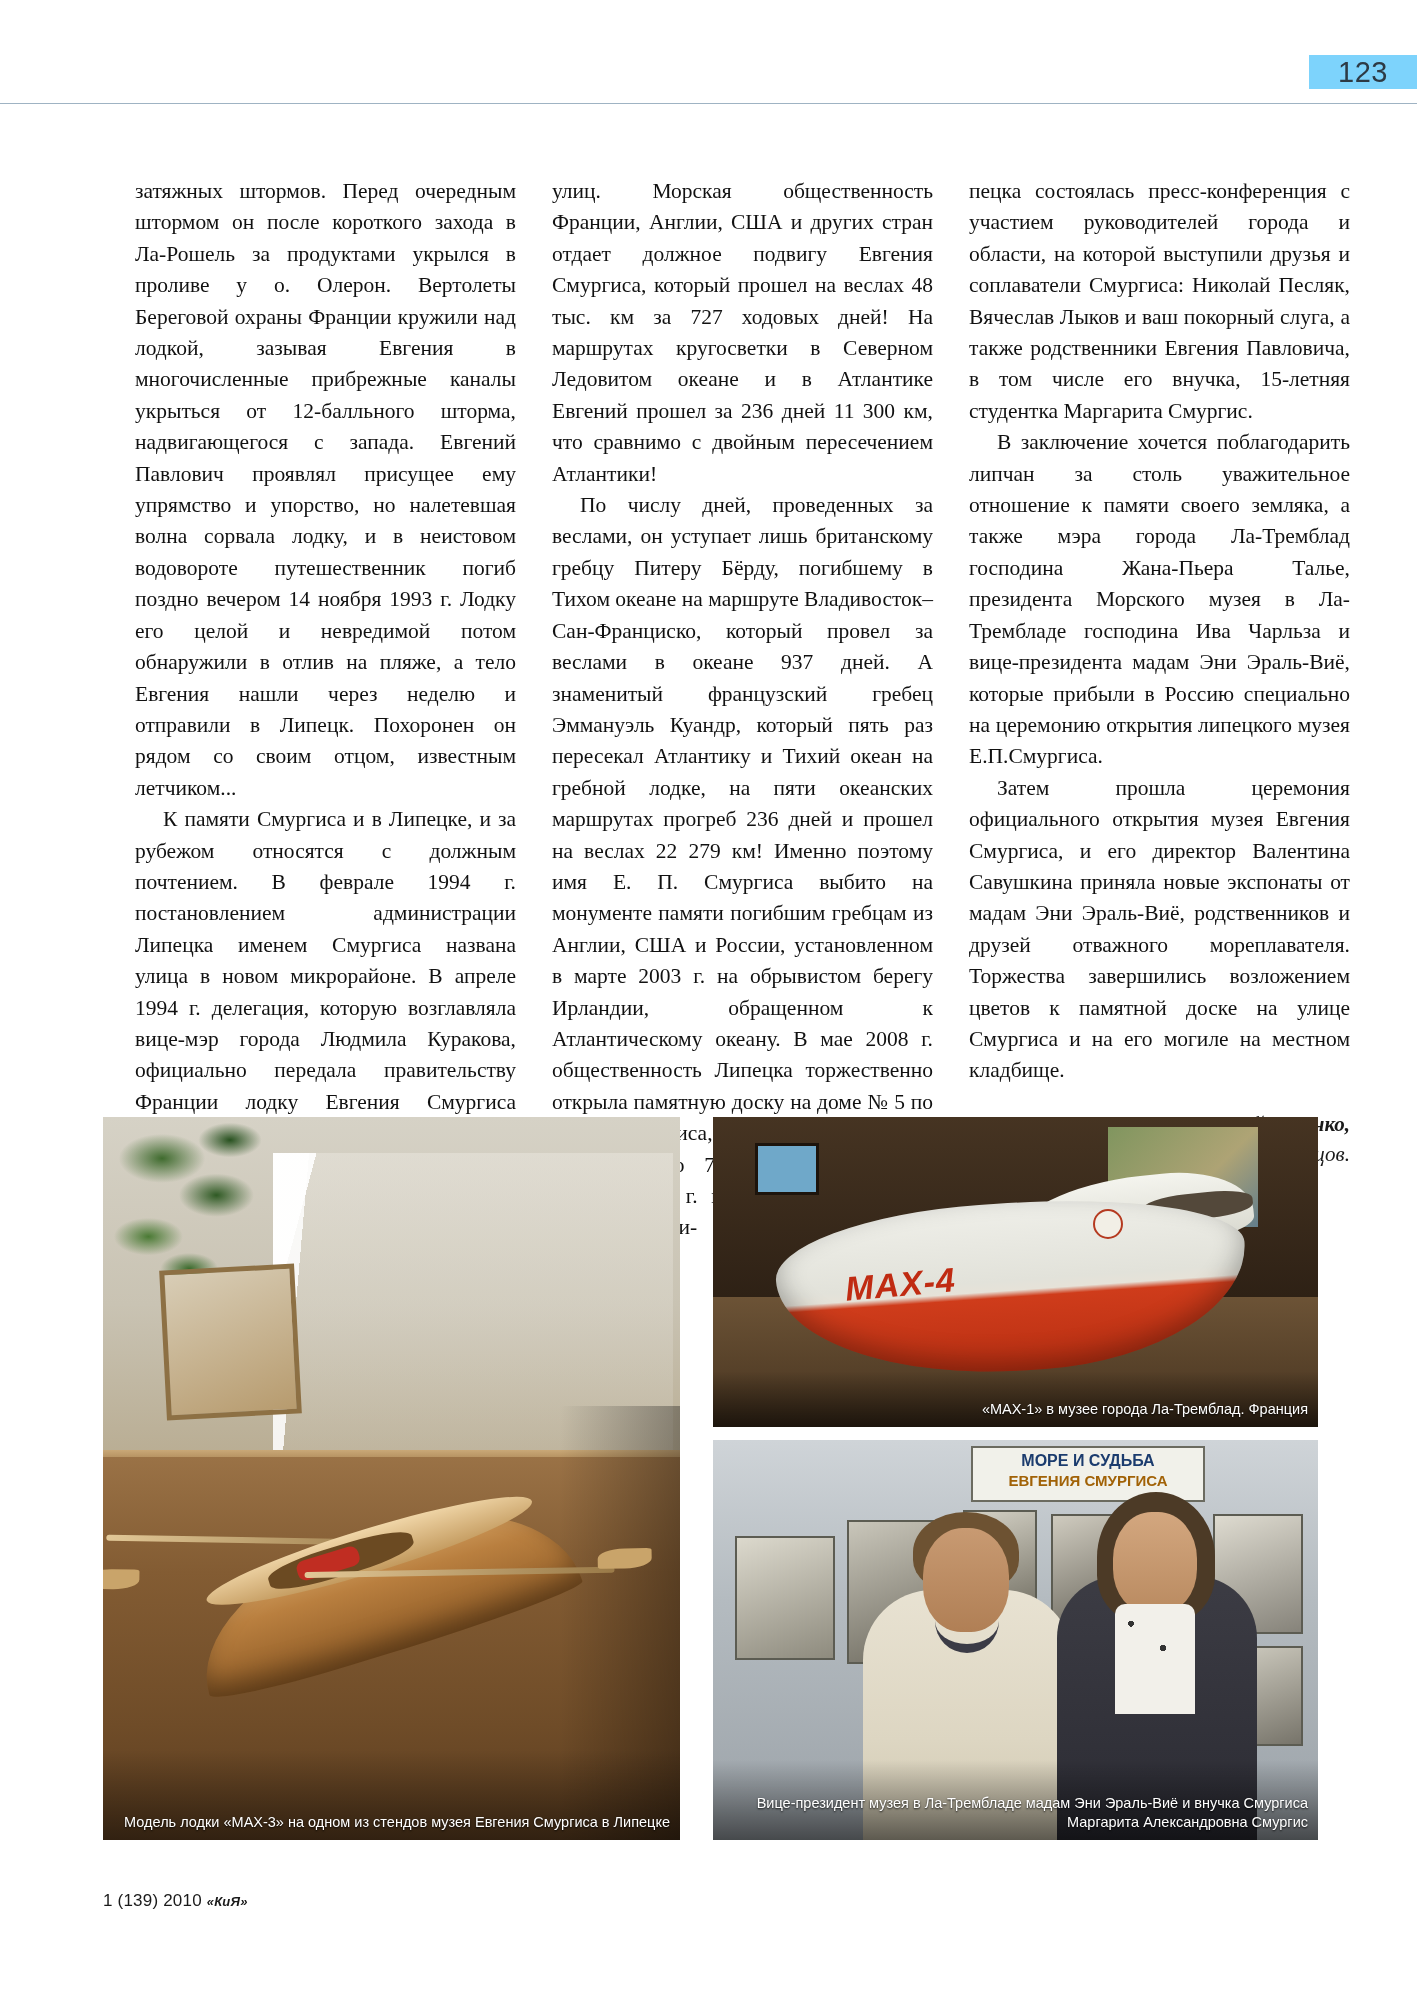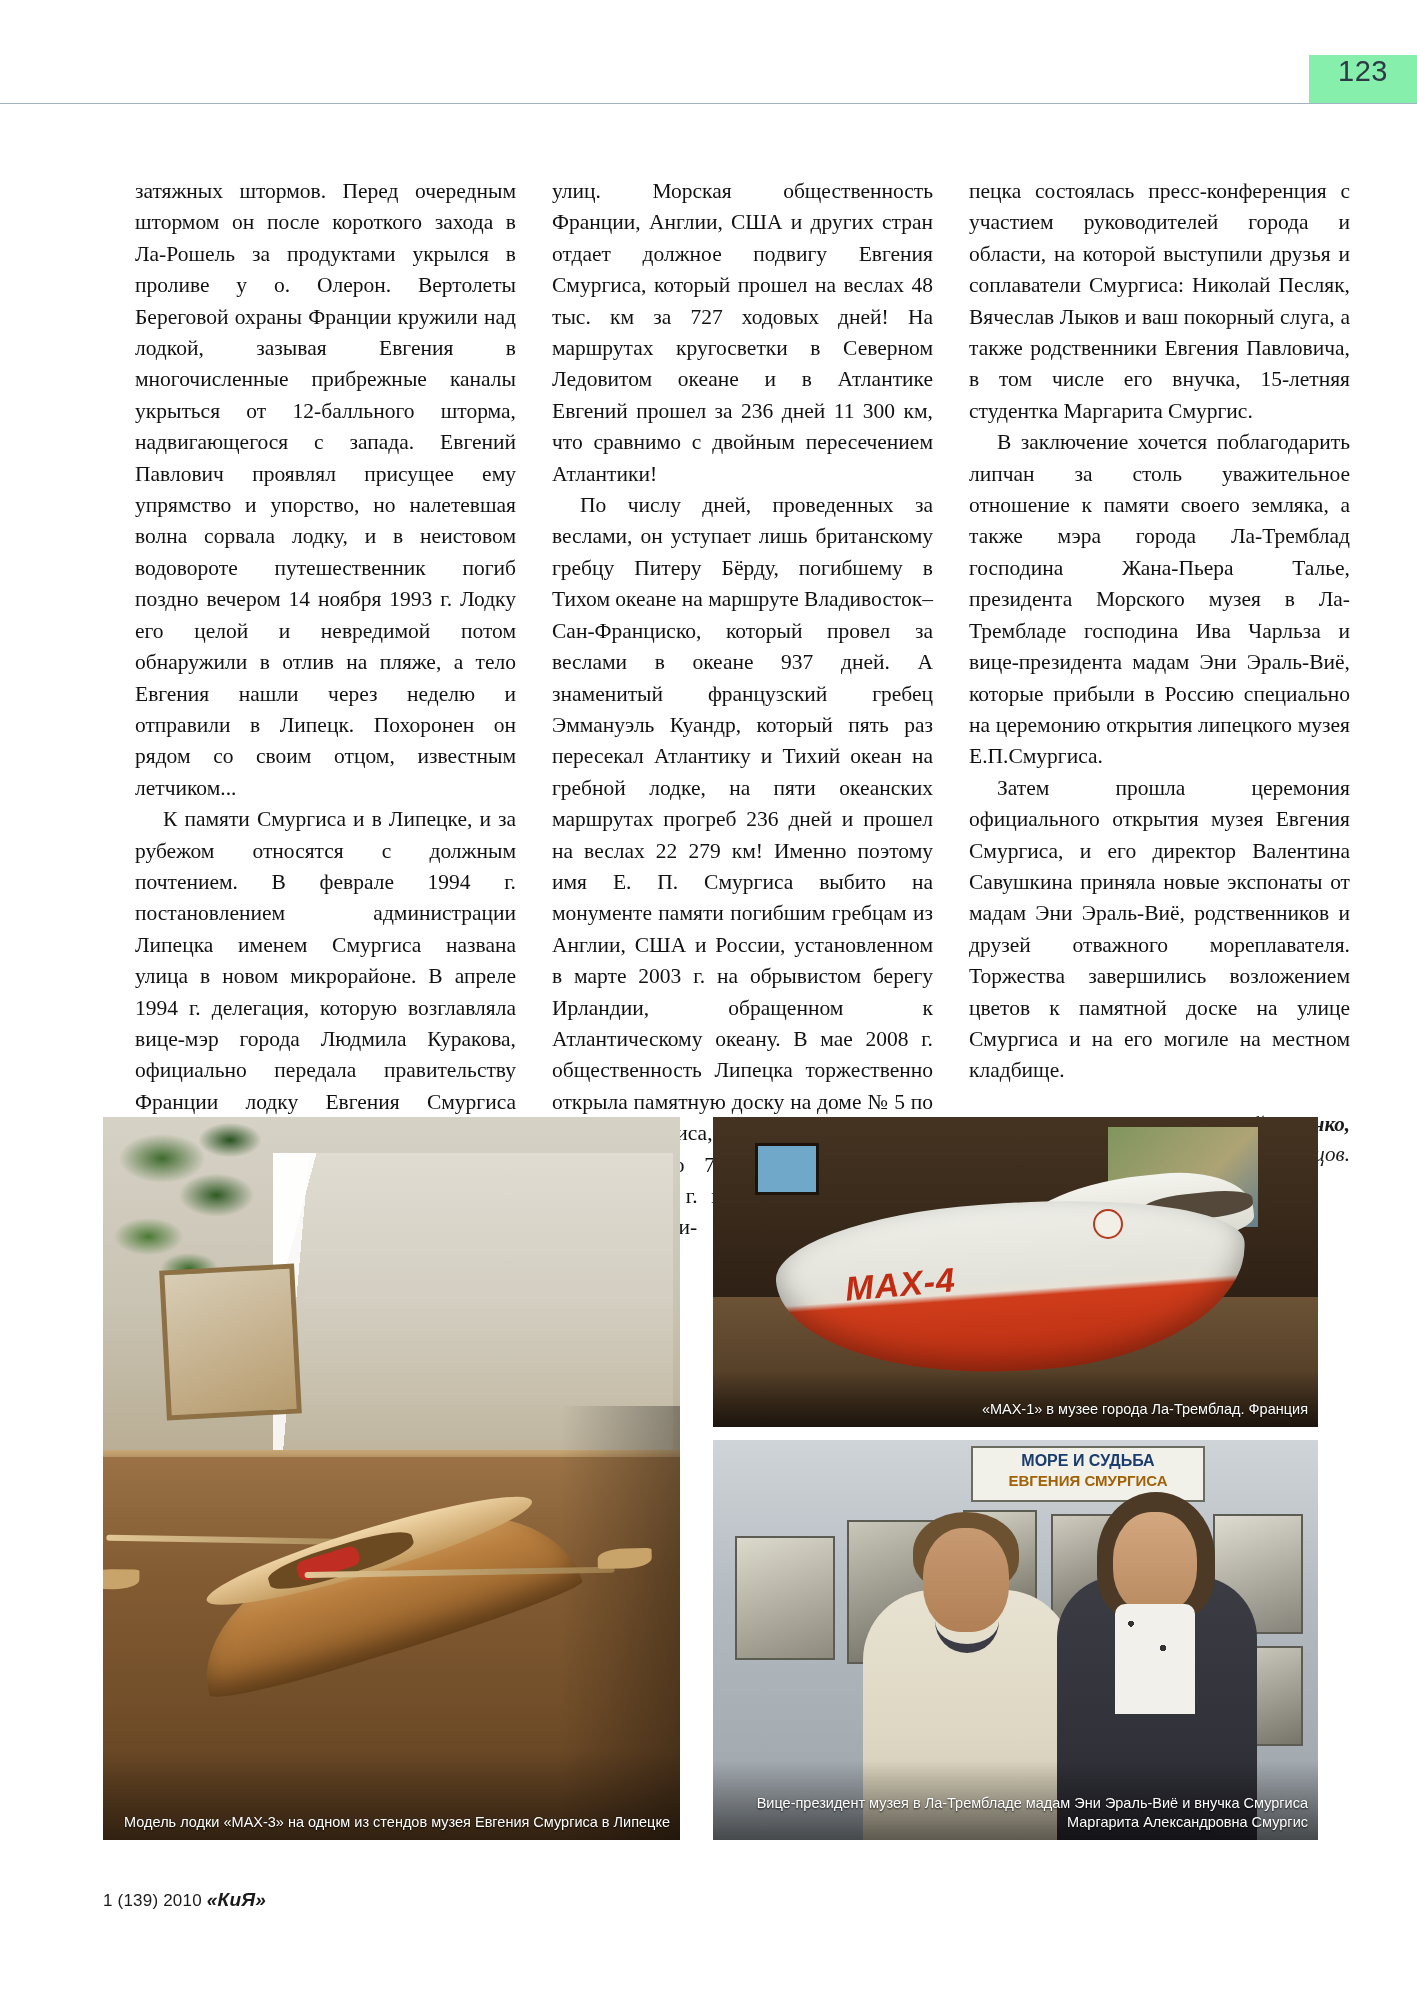--- a/index.html
+++ b/index.html
@@ -15,24 +15,24 @@
     color: #1a1a1a;
     overflow: hidden;
   }
 
   
   .page-number-box {
     position: absolute;
     top: 55px;
     right: 0;
     width: 108px;
-    height: 48px;
-    background: #86efac;
+    height: 34px;
+    background: #7dd3fc;
     display: flex;
-    align-items: flex-start;
+    align-items: center;
     justify-content: center;
   }
   .page-number-box span {
     font-family: "Liberation Sans", sans-serif;
     font-size: 29px;
     color: #2d3a45;
     letter-spacing: 0.5px;
   }
   .header-rule {
     position: absolute;
@@ -354,21 +354,21 @@
     left: 103px;
     bottom: 78px;
     font-family: "Liberation Sans", sans-serif;
     font-size: 17px;
     color: #1a1a1a;
     letter-spacing: 0.2px;
   }
   .footer .brand {
     font-weight: bold;
     font-style: italic;
-    font-size: 19px;
+    font-size: 13px;
   }
 </style>
 </head>
 <body>
 
 <div class="page-number-box">
   <span>123</span>
 </div>
 <div class="header-rule"></div>
 

